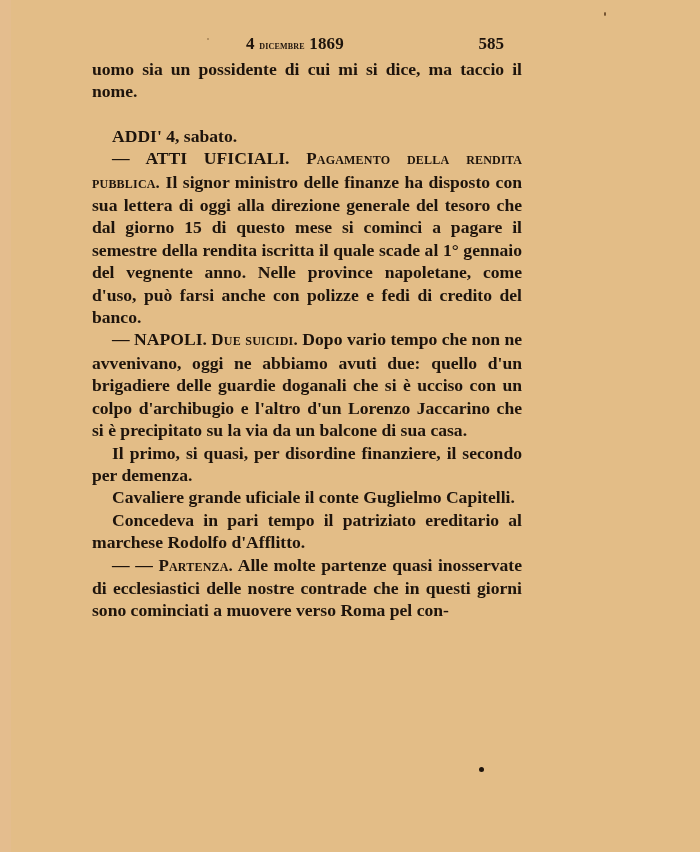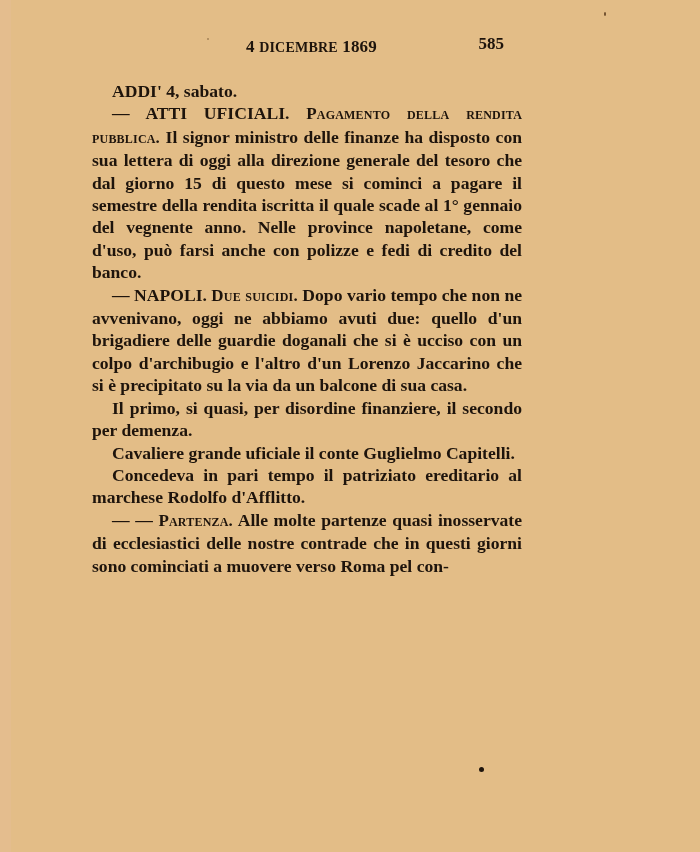--- a/index.html
+++ b/index.html
@@ -34,21 +34,21 @@
       font-weight: bold;
     }
     .running-head .date {
       position: absolute;
       left: 154px;
       top: 4px;
       letter-spacing: 0.2px;
     }
     .running-head .date .sc {
       font-variant: small-caps;
-      font-size: 20px;
+      font-size: 12px;
     }
     .running-head .folio {
       position: absolute;
       right: 18px;
       top: 4px;
     }
     .text {
       font-size: 17.6px;
       line-height: 22.4px;
       font-weight: bold;
@@ -82,20 +82,23 @@
 
 <div class="page">
 
   <div class="running-head">
     <span class="date"><span>4</span> <span class="sc">dicembre</span> <span>1869</span></span>
     <span class="folio">585</span>
   </div>
 
   <div class="text">
 
+    <p class="p noindent">
+      <span>uomo sia un possidente di cui mi si dice, ma taccio il nome.</span>
+    </p>
 
     <p class="p gap-before">
       <span>ADDI' 4, sabato.</span>
     </p>
 
     <p class="p">
       <span>—</span>
       <span>ATTI UFICIALI.</span>
       <span class="sc">Pagamento della rendita pubblica.</span>
       <span>Il signor ministro delle finanze ha disposto con sua lettera di oggi alla direzione generale del tesoro che dal giorno 15 di questo mese si cominci a pagare il semestre della rendita iscritta il quale scade al 1° gennaio del vegnente anno. Nelle province napoletane, come d'uso, può farsi anche con polizze e fedi di credito del banco.</span>

